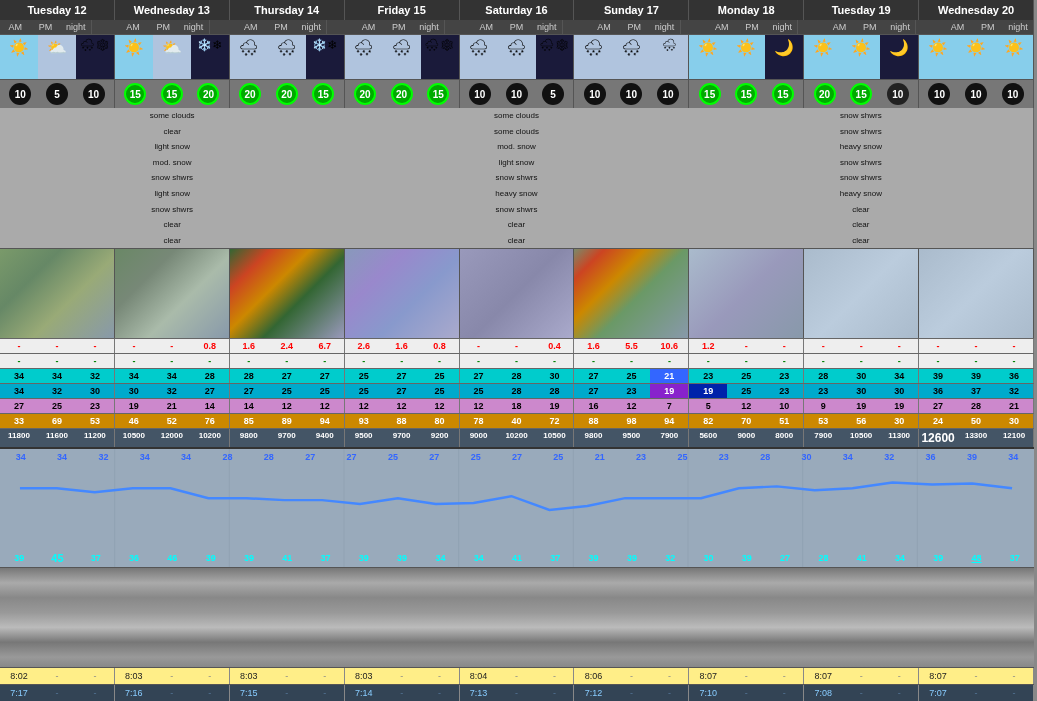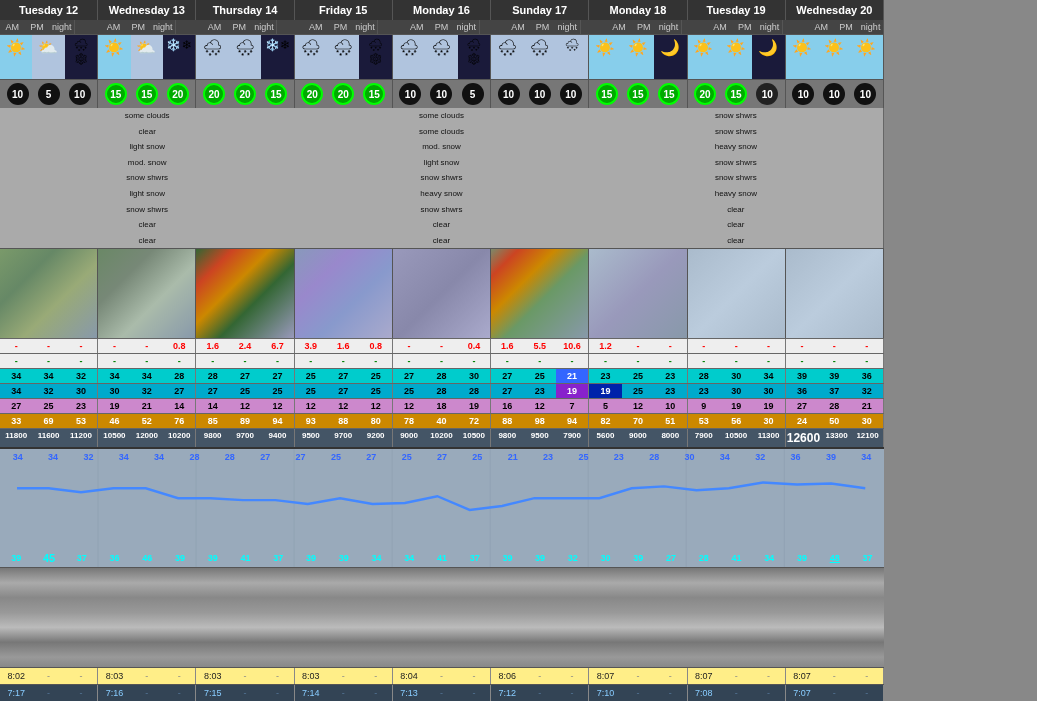--- a/index.html
+++ b/index.html
@@ -1,18 +1,18 @@
 <!DOCTYPE html>
 <html><head>
   <meta charset="utf-8">
   <style>
     * { box-sizing: border-box; margin: 0; padding: 0; }
     body { background: #888; font-family: Arial, sans-serif; font-size: 10px; overflow-x: auto; }
     
-    .weather-table { width: 884px; background: #999; }
+    .weather-table { width: 1034px; background: #999; }
     
     
     .day-headers { display: flex; background: #333; }
     .day-header { flex: 1; text-align: center; color: white; font-weight: bold; font-size: 11px; padding: 4px 2px; border-right: 1px solid #555; }
     
     
     .period-headers { display: flex; background: #444; gap: 26px; }
     .day-periods { flex: 1; display: flex; border-right: 1px solid #555; }
     .period { flex: 1; text-align: center; color: #ccc; font-size: 9px; padding: 2px 0; }
     
@@ -75,21 +75,21 @@
 </head>
 <body>
 
 <div class="weather-table">
 
   <div class="day-headers">
     <div class="day-header">Tuesday 12</div>
     <div class="day-header">Wednesday 13</div>
     <div class="day-header">Thursday 14</div>
     <div class="day-header">Friday 15</div>
-    <div class="day-header">Monday 16</div>
+    <div class="day-header">Saturday 16</div>
     <div class="day-header">Sunday 17</div>
     <div class="day-header">Monday 18</div>
     <div class="day-header">Tuesday 19</div>
     <div class="day-header">Wednesday 20</div>
   </div>
 
   <div class="period-headers">
     <div class="day-periods">
       <div class="period">AM</div>
       <div class="period">PM</div>
@@ -330,21 +330,21 @@
       <div class="data-cell dc-red">-</div>
       <div class="data-cell dc-red">-</div>
       <div class="data-cell dc-red">0.8</div>
     </div>
     <div class="day-data">
       <div class="data-cell dc-red">1.6</div>
       <div class="data-cell dc-red">2.4</div>
       <div class="data-cell dc-red">6.7</div>
     </div>
     <div class="day-data">
-      <div class="data-cell dc-red">3.9</div>
+      <div class="data-cell dc-red">2.6</div>
       <div class="data-cell dc-red">1.6</div>
       <div class="data-cell dc-red">0.8</div>
     </div>
     <div class="day-data">
       <div class="data-cell dc-red">-</div>
       <div class="data-cell dc-red">-</div>
       <div class="data-cell dc-red">0.4</div>
     </div>
     <div class="day-data">
       <div class="data-cell dc-red">1.6</div>

